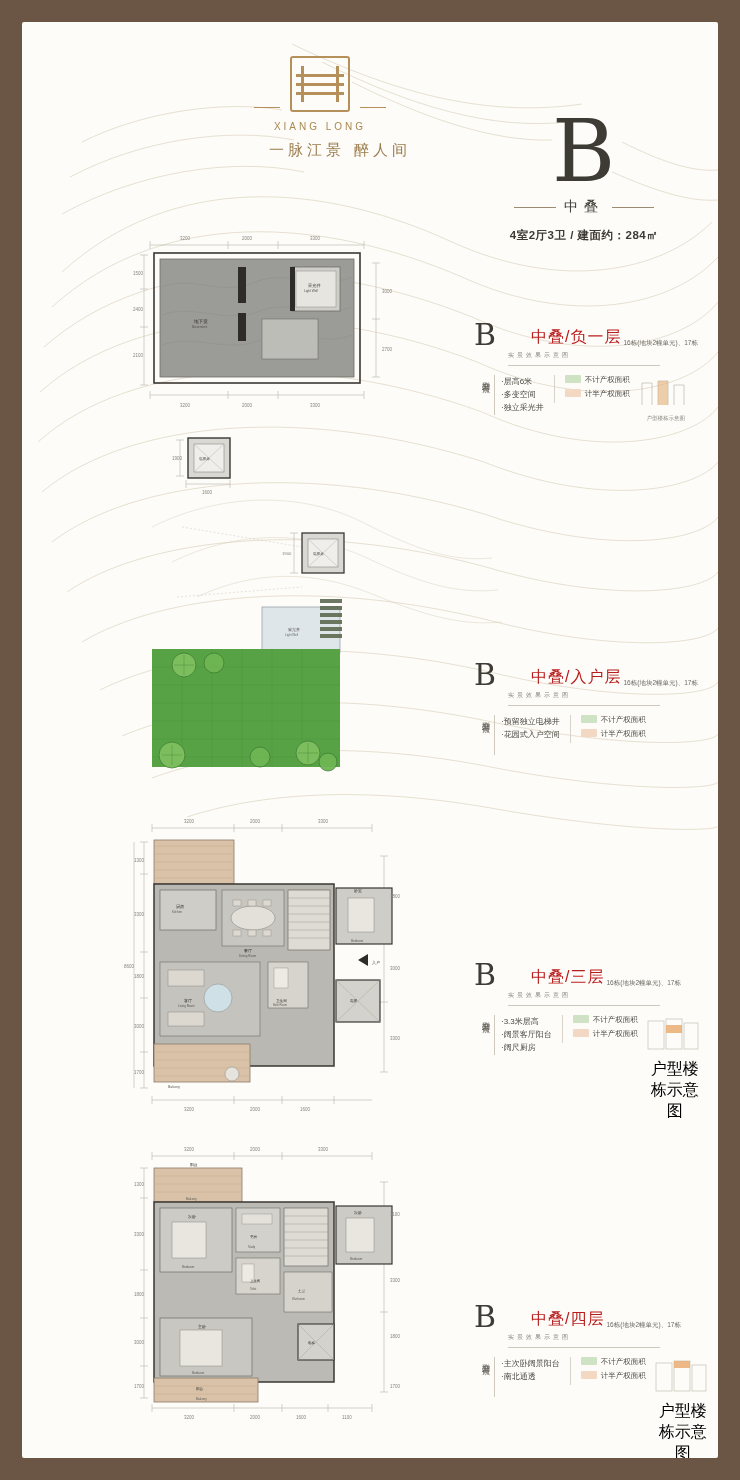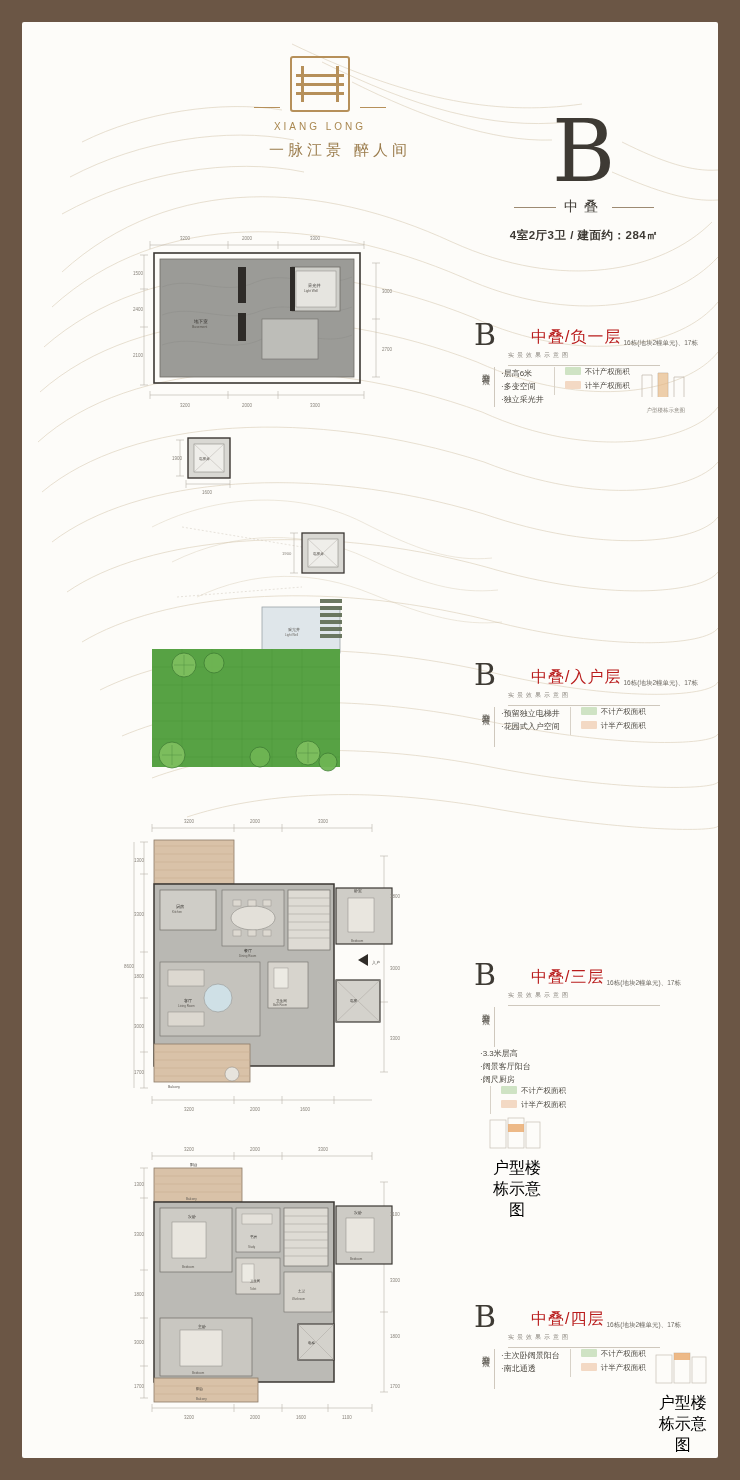--- a/index.html
+++ b/index.html
@@ -69,21 +69,21 @@
     font-family:"DejaVu Serif", serif;font-size:30px;line-height:26px;color:#3e3a34;margin-right:4px;
   }
   .seclabel .name{font-size:16px;color:#b91c1c;letter-spacing:1px;margin-left:31px;}
   .seclabel .bldg{font-size:6.5px;color:#6e6a63;margin-left:2px;letter-spacing:0;}
   .seclabel .note{
     font-size:6px;color:#8d8880;letter-spacing:3px;margin-top:3px;margin-left:34px;
   }
   .seclabel .rule{width:152px;height:1px;background:#cfc8bd;margin:5px 0 0 34px;}
 
   
-  .featrow{display:flex;margin-top:1px;align-items:flex-start;}
+  .featrow{display:flex;margin-top:9px;align-items:flex-start;}
   .feat-tag{
     writing-mode:vertical-rl;text-orientation:upright;
     font-size:8px;color:#5f5b54;letter-spacing:1px;line-height:11px;
     border-right:1px solid #cfc8bd;padding-right:3px;margin-right:6px;height:40px;
   }
   .feat-list{font-size:8px;color:#4d4942;line-height:13px;}
   .legend{margin-left:10px;padding-left:10px;border-left:1px solid #d8d2c8;}
   .legend .li{display:flex;font-size:7.5px;color:#4d4942;margin-bottom:4px;}
   .legend .sw{width:16px;height:8px;margin-right:4px;border-radius:1px;}
 
@@ -466,21 +466,21 @@
   </div>
 
   <div class="seclabel" style="left:452px;top:940px;">
     <div class="row">
       <span class="b">B</span>
       <span class="name">中叠/三层</span>
       <span class="bldg">16栋(地块2幢单元)、17栋</span>
     </div>
     <div class="note">实景效果示意图</div>
     <div class="rule"></div>
-    <div class="featrow" style="margin-left:6px;flex-direction:column;">
+    <div class="featrow" style="margin-left:6px;">
       <div class="feat-tag">户型特点</div>
       <div class="feat-list">
         <div>·3.3米层高</div>
         <div>·阔景客厅阳台</div>
         <div>·阔尺厨房</div>
       </div>
       <div class="legend">
         <div class="li">
             <span class="sw" style="background:#cfe3c4"></span>
             <span>不计产权面积</span>

